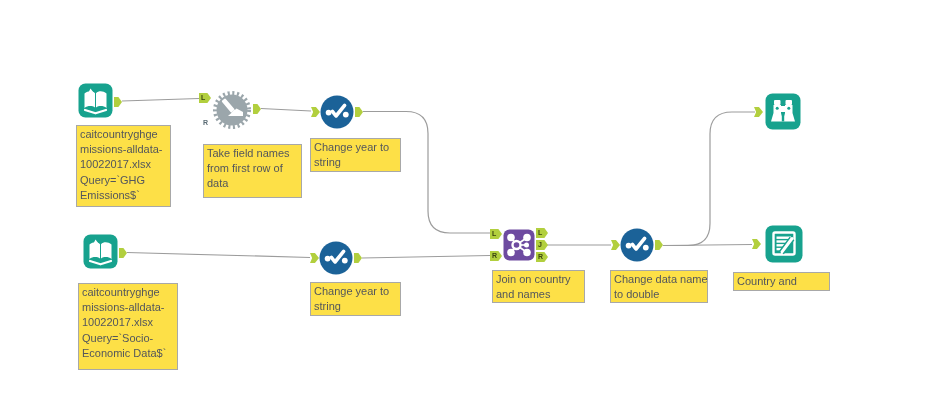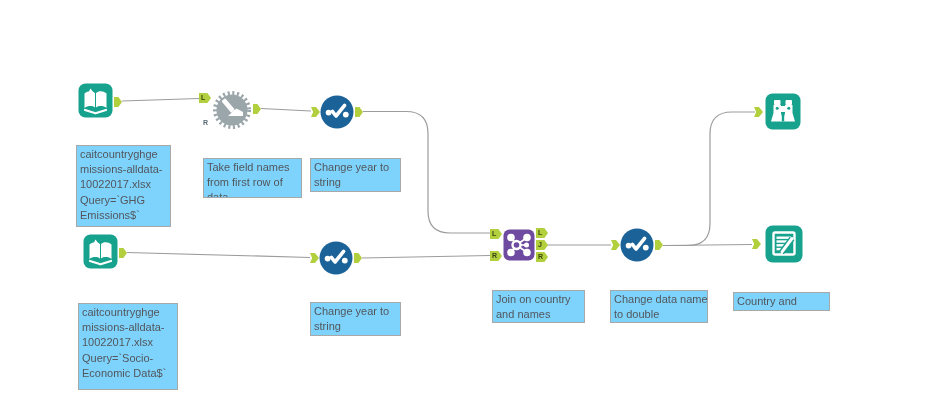--- a/index.html
+++ b/index.html
@@ -5,23 +5,23 @@
   html,body{margin:0;padding:0;background:#fff;}
   #canvas{
     position:relative;width:946px;height:404px;background:#ffffff;overflow:hidden;
     font-family:"Liberation Sans",sans-serif;
   }
   #wires{position:absolute;left:0;top:0;width:946px;height:404px;}
   #wires path{stroke:#9c9c9c;stroke-width:1.2;fill:none;}
   .tool{position:absolute;cursor:pointer;}
   .tool svg{display:block;}
   .annotation{
-    position:absolute;box-sizing:border-box;background:#7dd3fc;border:1px solid #a8a8a8;
+    position:absolute;box-sizing:border-box;background:#fde047;border:1px solid #a8a8a8;
     color:#53565c;font-size:11px;line-height:15.2px;font-weight:400;
-    padding:1px 3px 0 3px;white-space:pre;overflow:hidden;margin-top:20px;
+    padding:1px 3px 0 3px;white-space:pre;overflow:hidden;
   }
   .anchor{position:absolute;background:#b2cf3e;filter:drop-shadow(0 0 0.5px #6f8d1f);}
   .anchor.out{width:8px;height:10px;clip-path:polygon(0 0,55% 0,100% 50%,55% 100%,0 100%);}
   .anchor.in{width:9px;height:10px;clip-path:polygon(0 0,55% 0,100% 50%,55% 100%,0 100%,24% 50%);}
   .anchor.tag{
     width:12px;height:10px;box-sizing:border-box;padding-left:2px;
     clip-path:polygon(0 0,70% 0,100% 50%,70% 100%,0 100%);
     font-size:7px;line-height:10px;font-weight:bold;color:#39430f;
   }
   .anchor.tag.white{background:#ffffff;color:#5a6b74;filter:drop-shadow(0 0 1px #8d979c);}
@@ -65,21 +65,21 @@
       <polygon points="18,28 26.5,20.5 33,24 33,28" fill="#ffffff"></polygon>
       <g transform="rotate(-40 22 22)">
         <rect x="19.6" y="8.5" width="4.8" height="15" rx="1" fill="#ffffff"></rect>
         <path d="M19.6 23.5 L22 28.5 L24.4 23.5 Z" fill="#ffffff"></path>
       </g>
     </svg>
     <div class="anchor tag" style="left:-11px;top:5px">L</div>
     <div class="anchor tag white" style="left:-9px;top:30px">R</div>
     <div class="anchor out" style="left:43px;top:16px"></div>
   </div>
-  <div class="annotation" style="left:203px;top:138px;width:99px;height:40px">Take field names
+  <div class="annotation" style="left:203px;top:144px;width:99px;height:54px">Take field names
 from first row of
 data</div>
 
   <div class="tool" style="left:320px;top:95px">
     <svg width="34" height="34" viewBox="0 0 34 34">
       <circle cx="17" cy="17" r="16.5" fill="#1b6298"></circle>
       <circle cx="8.6" cy="17.6" r="2.9" fill="#ffffff"></circle>
       <circle cx="25.8" cy="19.6" r="2.9" fill="#ffffff"></circle>
       <path d="M12.4 16.4 L16 21 L24.6 10.4" stroke="#ffffff" stroke-width="3.6" fill="none" stroke-linecap="round" stroke-linejoin="round"></path>
     </svg>

